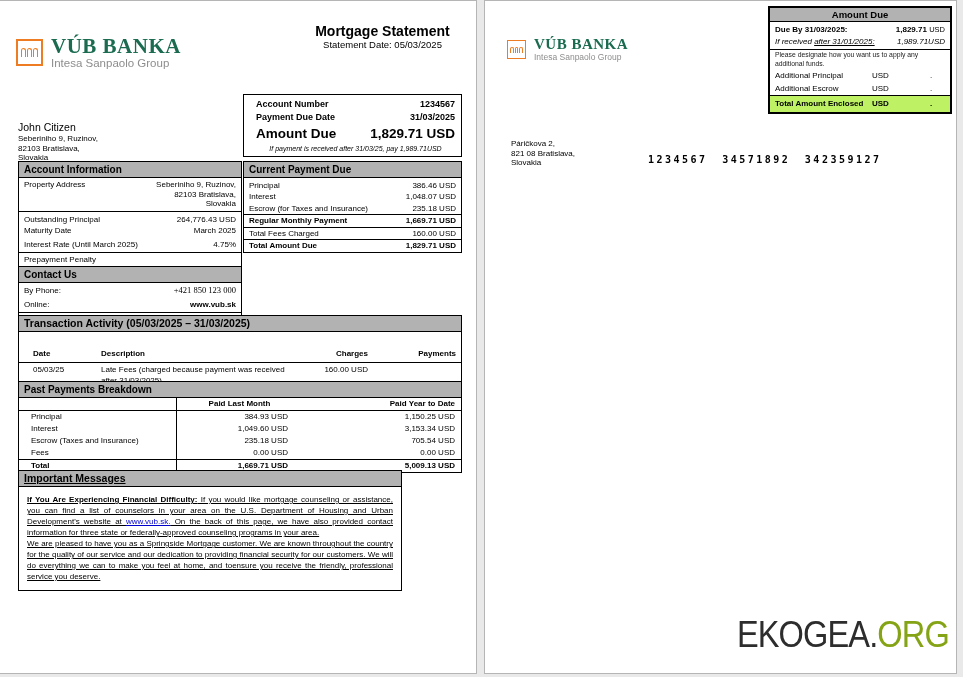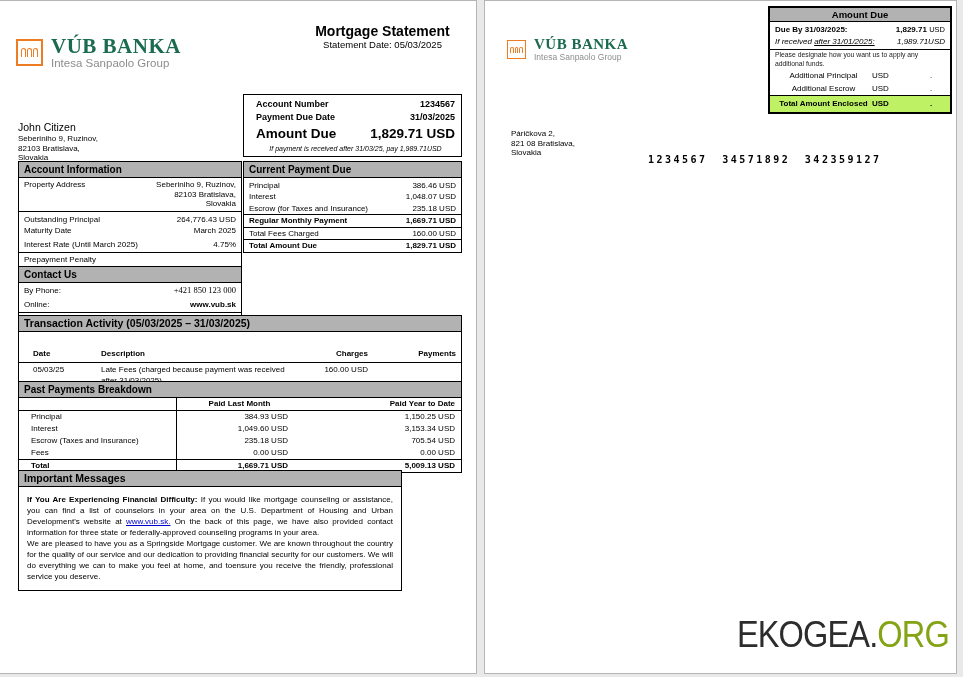--- a/index.html
+++ b/index.html
@@ -76,39 +76,39 @@
   #trans .tbody { border-top:1px solid #000; padding-top:1px; }
 
   #past { left:18px; top:380px; width:444px; }
   .prow { display:flex; align-items:stretch; font-size:8px; line-height:12px; }
   .prow .c-lbl { width:158px; border-right:1px solid #000; padding-left:12px; }
   .prow .c-lm { width:125px; text-align:right; padding-right:14px; }
   .prow .c-ytd { flex:1; text-align:right; padding-right:6px; }
   #past .phead { font-weight:700; border-bottom:1px solid #000; }
   #past .phead .c-lm { text-align:center; padding-right:0; }
 
-  #msgs { left:18px; top:469px; width:384px; }
+  #msgs { left:18px; top:469px; width:384px;text-decoration:underline; }
   #msgs .sec-h { font-size:10.5px; }
   #msgs .body { padding:7px 8px 8px 8px; font-size:8px; line-height:11px; text-align:justify; }
   .link { color:#0000cc; text-decoration:underline; cursor:pointer; }
 
   
   #due-box { position:absolute; left:283px; top:5px; width:184px; border:2px solid #000; background:#fff; }
   #due-box .hdr { background:#b2b2b2; text-align:center; font-weight:700; font-size:9.5px; line-height:13px; border-bottom:1.5px solid #000; }
   #due-box .dr { display:flex; justify-content:space-between; padding:1px 5px; font-size:8px; line-height:10px; }
   #due-box .usd-sm { font-weight:400; font-size:7.5px; }
   #due-box .note { padding:1px 5px; font-size:6.8px; line-height:8.5px; color:#222; }
   #due-box .fr { display:flex; align-items:baseline; padding:1.5px 5px; font-size:8px; line-height:10px; }
-  #due-box .fr .fl { flex:1;text-align:center; }
+  #due-box .fr .fl { flex:1; }
   #due-box .fr .fc { width:45px; }
   #due-box .fr .fv { width:28px; text-align:center; }
   #due-box .total { background:#bef264; font-weight:700; border-top:1px solid #000; padding-top:3px; padding-bottom:3px; }
   .u { text-decoration:underline; }
 
-  .ret-addr { position:absolute; left:26px; top:128px; font-size:8px; line-height:9.5px; }
+  .ret-addr { position:absolute; left:26px; top:138px; font-size:8px; line-height:9.5px; }
   .micr { position:absolute; left:163px; top:153px; font-family:"DejaVu Sans Mono", monospace; font-weight:700; font-size:10px; letter-spacing:2.5px; word-spacing:6px; }
 
   .ekogea { position:absolute; right:7px; top:612px; font-size:37px; line-height:44px; letter-spacing:-1px; color:#2d2d2d; transform:scaleX(0.88); transform-origin:right; white-space:nowrap; }
   .ekogea .grn { color:#84a315; }
 </style>
 </head>
 <body>
 
 <div id="viewport">
 

